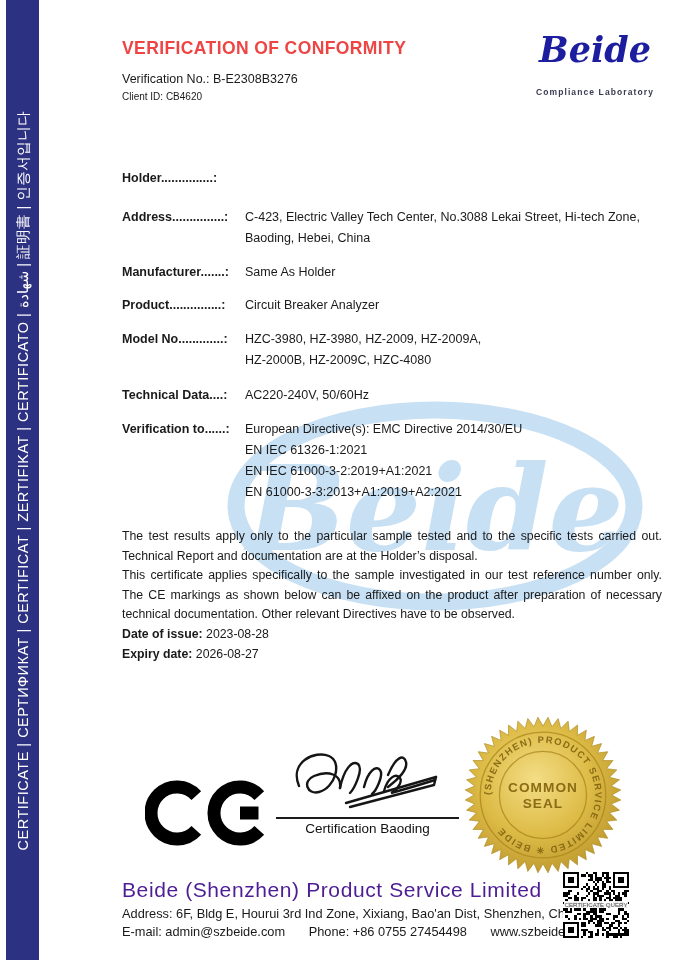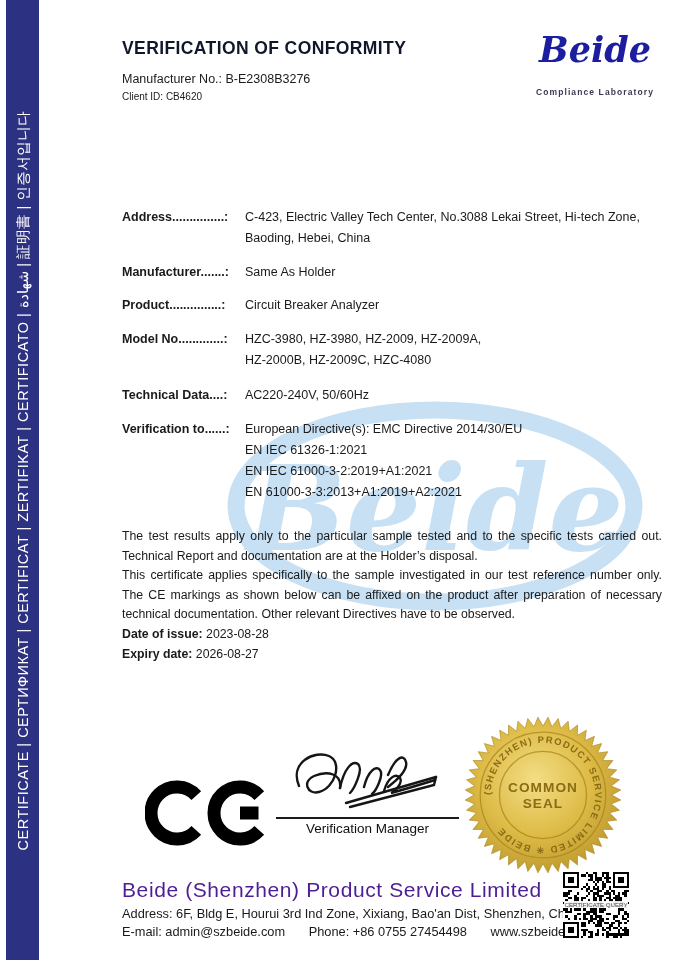--- a/index.html
+++ b/index.html
@@ -6,21 +6,21 @@
   .page{position:relative;width:679px;height:960px;background:#fff;overflow:hidden;
         font-family:"Liberation Sans",sans-serif;color:#1a1a1a;}
   
   .sidebar{position:absolute;left:6px;top:0;width:33px;height:960px;background:#2d3181;}
   .sidebar-text{position:absolute;left:-443px;top:464px;width:920px;height:33px;
       transform:rotate(-90deg);transform-origin:center;text-align:center;line-height:33px;
       color:#fff;font-size:14.5px;letter-spacing:.5px;white-space:nowrap;}
   
   .watermark{position:absolute;left:220px;top:398px;width:430px;height:216px;z-index:0;pointer-events:none;}
   
-  .title{position:absolute;left:122px;top:38px;font-size:17.5px;font-weight:bold;letter-spacing:.4px;color:#0f172a;}
+  .title{position:absolute;left:122px;top:38px;font-size:17.5px;font-weight:bold;letter-spacing:.4px;color:#ef4444;}
   .cert-line{position:absolute;left:122px;top:72px;font-size:12.5px;}
   .client-line{position:absolute;left:122px;top:91px;font-size:10px;}
   .logo{position:absolute;left:532px;top:32px;width:126px;text-align:center;}
   .logo-main{font-family:"DejaVu Serif",serif;font-style:italic;font-weight:bold;
       font-size:35px;line-height:36px;color:#1d1d9f;}
   .logo-sub{font-size:8.5px;font-weight:bold;letter-spacing:1.1px;color:#3a3a52;margin-top:19px;}
   
   .frow-label{position:absolute;left:122px;width:126px;font-size:12.5px;font-weight:bold;line-height:21px;}
   .frow-value{position:absolute;left:245px;width:425px;font-size:12.5px;line-height:21px;white-space:pre-line;}
   
@@ -50,28 +50,29 @@
   <div class="sidebar">
     <div class="sidebar-text">CERTIFICATE | СЕРТИФИКАТ | CERTIFICAT | ZERTIFIKAT | CERTIFICATO | شهادة | 証明書 | 인증서입니다</div>
   </div>
 
   <svg class="watermark" viewBox="0 0 430 216">
     <ellipse cx="215" cy="108" rx="199" ry="96" fill="none" stroke="#c7e0f4" stroke-width="17"></ellipse>
     <text x="215" y="152" text-anchor="middle" font-family="DejaVu Serif, serif" font-style="italic" font-weight="bold" font-size="118" fill="#c7e0f4">Beide</text>
   </svg>
 
   <div class="title">VERIFICATION OF CONFORMITY</div>
-  <div class="cert-line">Manufacturer No.: B-E2308B3276</div>
+  <div class="cert-line">Verification No.: B-E2308B3276</div>
   <div class="client-line">Client ID: CB4620</div>
 
   <div class="logo">
     <div class="logo-main">Beide</div>
     <div class="logo-sub">Compliance Laboratory</div>
   </div>
 
+  <div class="frow-label" style="top:168px">Holder...............:</div>
 
   <div class="frow-label" style="top:207px">Address...............:</div>
   <div class="frow-value" style="top:207px">C-423, Electric Valley Tech Center, No.3088 Lekai Street, Hi-tech Zone,
 Baoding, Hebei, China</div>
 
   <div class="frow-label" style="top:262px">Manufacturer.......:</div>
   <div class="frow-value" style="top:262px">Same As Holder</div>
 
   <div class="frow-label" style="top:295px">Product...............:</div>
   <div class="frow-value" style="top:295px">Circuit Breaker Analyzer</div>
@@ -109,21 +110,21 @@
       <path d="M 16 40 C 6 16, 32 4, 46 10 C 60 16, 52 42, 36 46 C 24 49, 19 35, 31 30 C 45 24, 59 28, 57 42"></path>
       <path d="M 57 42 C 61 23, 69 14, 75 18 C 81 23, 71 43, 67 47"></path>
       <path d="M 81 41 C 85 25, 93 19, 97 24 C 101 29, 93 45, 89 48"></path>
       <path d="M 101 45 C 105 31, 113 27, 117 32 C 120 36, 113 45, 108 47 C 119 44, 136 39, 152 34"></path>
       <path d="M 105 29 C 113 10, 121 8, 123 16 C 125 24, 113 35, 105 41"></path>
       <path d="M 63 57 L 153 31"></path>
       <path d="M 67 61 L 151 39 L 153 31"></path>
     </g>
   </svg>
   <div class="sig-line"></div>
-  <div class="sig-role">Verification Manager</div>
+  <div class="sig-role">Certification Baoding</div>
 
   <svg class="seal" width="156" height="156" viewBox="0 0 154 154">
     <defs>
       <radialGradient id="goldg" cx="45%" cy="40%" r="65%">
         <stop offset="0%" stop-color="#f3dd85"></stop>
         <stop offset="55%" stop-color="#ddbb46"></stop>
         <stop offset="100%" stop-color="#bb952b"></stop>
       </radialGradient>
     </defs>
     <polygon id="seal-burst" points="145.0,77.0 153.8,82.0 144.4,85.9 152.5,92.0 142.7,94.6 149.9,101.8 139.8,103.0 146.1,111.1 135.9,111.0 141.0,119.8 130.9,118.4 134.9,127.8 125.1,125.1 127.8,134.9 118.4,130.9 119.8,141.0 111.0,135.9 111.1,146.1 103.0,139.8 101.8,149.9 94.6,142.7 92.0,152.5 85.9,144.4 82.0,153.8 77.0,145.0 72.0,153.8 68.1,144.4 62.0,152.5 59.4,142.7 52.2,149.9 51.0,139.8 42.9,146.1 43.0,135.9 34.2,141.0 35.6,130.9 26.2,134.9 28.9,125.1 19.1,127.8 23.1,118.4 13.0,119.8 18.1,111.0 7.9,111.1 14.2,103.0 4.1,101.8 11.3,94.6 1.5,92.0 9.6,85.9 0.2,82.0 9.0,77.0 0.2,72.0 9.6,68.1 1.5,62.0 11.3,59.4 4.1,52.2 14.2,51.0 7.9,42.9 18.1,43.0 13.0,34.2 23.1,35.6 19.1,26.2 28.9,28.9 26.2,19.1 35.6,23.1 34.2,13.0 43.0,18.1 42.9,7.9 51.0,14.2 52.2,4.1 59.4,11.3 62.0,1.5 68.1,9.6 72.0,0.2 77.0,9.0 82.0,0.2 85.9,9.6 92.0,1.5 94.6,11.3 101.8,4.1 103.0,14.2 111.1,7.9 111.0,18.1 119.8,13.0 118.4,23.1 127.8,19.1 125.1,28.9 134.9,26.2 130.9,35.6 141.0,34.2 135.9,43.0 146.1,42.9 139.8,51.0 149.9,52.2 142.7,59.4 152.5,62.0 144.4,68.1 153.8,72.0" fill="url(#goldg)" stroke="#a9861c" stroke-width="0.6"></polygon>

